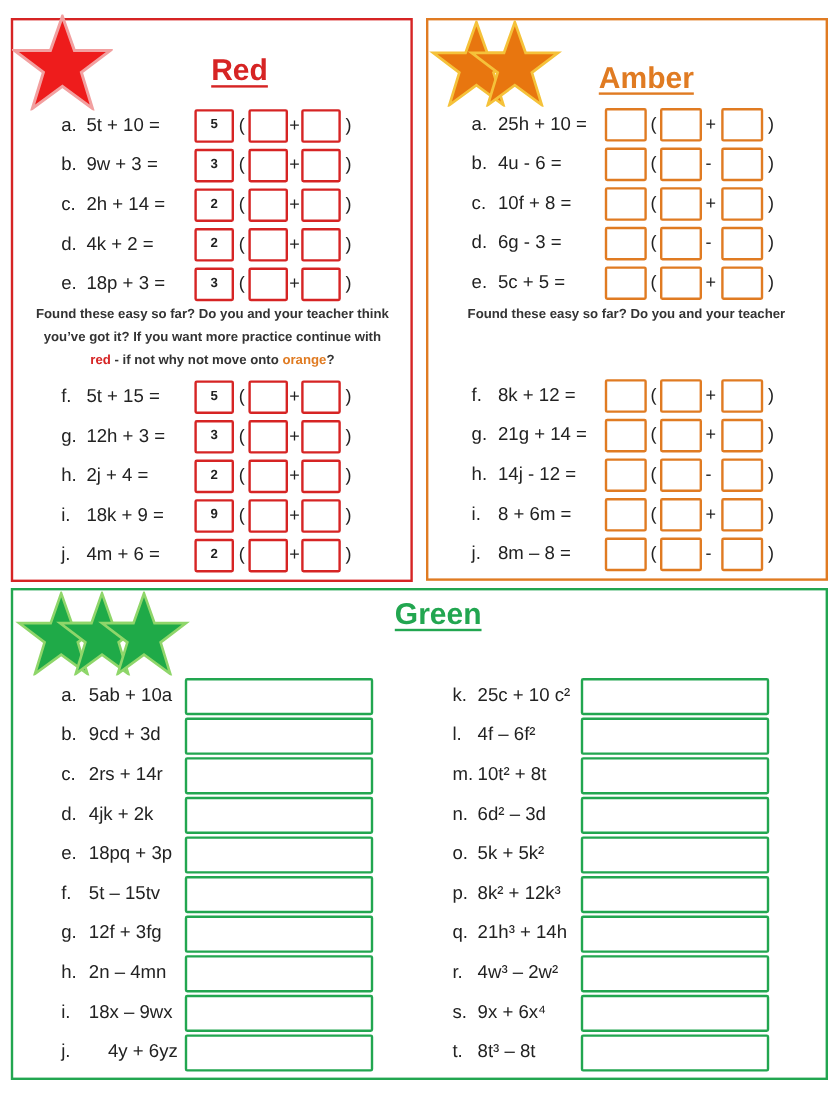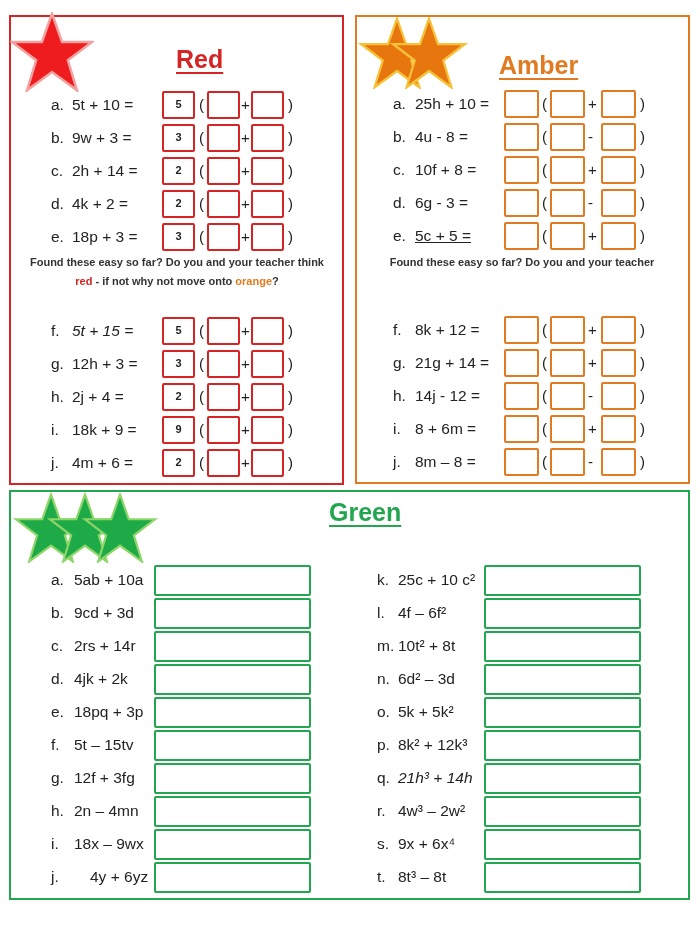--- a/index.html
+++ b/index.html
@@ -90,21 +90,21 @@
     <div class="sym" style="left:288px;top:190px;">)</div>
     <div class="lbl" style="left:51px;top:223px;">e.</div>
     <div class="lbl" style="left:72px;top:223px;">18p + 3 =</div>
     <div class="box box-red num" style="left:162px;top:223px;width:33px;height:28px;">3</div>
     <div class="sym" style="left:199px;top:223px;">(</div>
     <div class="box box-red" style="left:207px;top:223px;width:33px;height:28px;"></div>
     <div class="sym" style="left:241px;top:223px;">+</div>
     <div class="box box-red" style="left:251px;top:223px;width:33px;height:28px;"></div>
     <div class="sym" style="left:288px;top:223px;">)</div>
     <div class="lbl" style="left:51px;top:317px;">f.</div>
-    <div class="lbl" style="left:72px;top:317px;font-style:italic;">5t + 15 =</div>
+    <div class="lbl" style="left:72px;top:317px;">5t + 15 =</div>
     <div class="box box-red num" style="left:162px;top:317px;width:33px;height:28px;">5</div>
     <div class="sym" style="left:199px;top:317px;">(</div>
     <div class="box box-red" style="left:207px;top:317px;width:33px;height:28px;"></div>
     <div class="sym" style="left:241px;top:317px;">+</div>
     <div class="box box-red" style="left:251px;top:317px;width:33px;height:28px;"></div>
     <div class="sym" style="left:288px;top:317px;">)</div>
     <div class="lbl" style="left:51px;top:350px;">g.</div>
     <div class="lbl" style="left:72px;top:350px;">12h + 3 =</div>
     <div class="box box-red num" style="left:162px;top:350px;width:33px;height:28px;">3</div>
     <div class="sym" style="left:199px;top:350px;">(</div>
@@ -138,21 +138,21 @@
     <div class="sym" style="left:288px;top:449px;">)</div>
     <div class="lbl" style="left:393px;top:90px;">a.</div>
     <div class="lbl" style="left:415px;top:90px;">25h + 10 =</div>
     <div class="box box-amber" style="left:504px;top:90px;width:35px;height:28px;"></div>
     <div class="sym" style="left:542px;top:90px;">(</div>
     <div class="box box-amber" style="left:550px;top:90px;width:35px;height:28px;"></div>
     <div class="sym" style="left:588px;top:90px;">+</div>
     <div class="box box-amber" style="left:601px;top:90px;width:35px;height:28px;"></div>
     <div class="sym" style="left:640px;top:90px;">)</div>
     <div class="lbl" style="left:393px;top:123px;">b.</div>
-    <div class="lbl" style="left:415px;top:123px;">4u - 8 =</div>
+    <div class="lbl" style="left:415px;top:123px;">4u - 6 =</div>
     <div class="box box-amber" style="left:504px;top:123px;width:35px;height:28px;"></div>
     <div class="sym" style="left:542px;top:123px;">(</div>
     <div class="box box-amber" style="left:550px;top:123px;width:35px;height:28px;"></div>
     <div class="sym" style="left:588px;top:123px;">-</div>
     <div class="box box-amber" style="left:601px;top:123px;width:35px;height:28px;"></div>
     <div class="sym" style="left:640px;top:123px;">)</div>
     <div class="lbl" style="left:393px;top:156px;">c.</div>
     <div class="lbl" style="left:415px;top:156px;">10f + 8 =</div>
     <div class="box box-amber" style="left:504px;top:156px;width:35px;height:28px;"></div>
     <div class="sym" style="left:542px;top:156px;">(</div>
@@ -162,21 +162,21 @@
     <div class="sym" style="left:640px;top:156px;">)</div>
     <div class="lbl" style="left:393px;top:189px;">d.</div>
     <div class="lbl" style="left:415px;top:189px;">6g - 3 =</div>
     <div class="box box-amber" style="left:504px;top:189px;width:35px;height:28px;"></div>
     <div class="sym" style="left:542px;top:189px;">(</div>
     <div class="box box-amber" style="left:550px;top:189px;width:35px;height:28px;"></div>
     <div class="sym" style="left:588px;top:189px;">-</div>
     <div class="box box-amber" style="left:601px;top:189px;width:35px;height:28px;"></div>
     <div class="sym" style="left:640px;top:189px;">)</div>
     <div class="lbl" style="left:393px;top:222px;">e.</div>
-    <div class="lbl" style="left:415px;top:222px;text-decoration:underline;">5c + 5 =</div>
+    <div class="lbl" style="left:415px;top:222px;">5c + 5 =</div>
     <div class="box box-amber" style="left:504px;top:222px;width:35px;height:28px;"></div>
     <div class="sym" style="left:542px;top:222px;">(</div>
     <div class="box box-amber" style="left:550px;top:222px;width:35px;height:28px;"></div>
     <div class="sym" style="left:588px;top:222px;">+</div>
     <div class="box box-amber" style="left:601px;top:222px;width:35px;height:28px;"></div>
     <div class="sym" style="left:640px;top:222px;">)</div>
     <div class="lbl" style="left:393px;top:316px;">f.</div>
     <div class="lbl" style="left:415px;top:316px;">8k + 12 =</div>
     <div class="box box-amber" style="left:504px;top:316px;width:35px;height:28px;"></div>
     <div class="sym" style="left:542px;top:316px;">(</div>
@@ -258,32 +258,33 @@
     <div class="lbl" style="left:377px;top:665px;">n.</div>
     <div class="lbl" style="left:398px;top:665px;">6d² – 3d</div>
     <div class="box box-green" style="left:484px;top:664px;width:157px;height:31px;"></div>
     <div class="lbl" style="left:377px;top:698px;">o.</div>
     <div class="lbl" style="left:398px;top:698px;">5k + 5k²</div>
     <div class="box box-green" style="left:484px;top:697px;width:157px;height:31px;"></div>
     <div class="lbl" style="left:377px;top:731px;">p.</div>
     <div class="lbl" style="left:398px;top:731px;">8k² + 12k³</div>
     <div class="box box-green" style="left:484px;top:730px;width:157px;height:31px;"></div>
     <div class="lbl" style="left:377px;top:764px;">q.</div>
-    <div class="lbl" style="left:398px;top:764px;font-style:italic;">21h³ + 14h</div>
+    <div class="lbl" style="left:398px;top:764px;">21h³ + 14h</div>
     <div class="box box-green" style="left:484px;top:763px;width:157px;height:31px;"></div>
     <div class="lbl" style="left:377px;top:797px;">r.</div>
     <div class="lbl" style="left:398px;top:797px;">4w³ – 2w²</div>
     <div class="box box-green" style="left:484px;top:796px;width:157px;height:31px;"></div>
     <div class="lbl" style="left:377px;top:830px;">s.</div>
     <div class="lbl" style="left:398px;top:830px;">9x + 6x⁴</div>
     <div class="box box-green" style="left:484px;top:829px;width:157px;height:31px;"></div>
     <div class="lbl" style="left:377px;top:863px;">t.</div>
     <div class="lbl" style="left:398px;top:863px;">8t³ – 8t</div>
     <div class="box box-green" style="left:484px;top:862px;width:157px;height:31px;"></div>
   </div>
 
 <div class="note" style="left:12px;top:253px;width:330px;">
   <div>Found these easy so far? Do you and your teacher think</div>
+  <div>you’ve got it? If you want more practice continue with</div>
   <div><span class="hl-red">red</span><span> - if not why not move onto </span><span class="hl-orange">orange</span><span>?</span></div>
 </div>
 <div class="note" style="left:357px;top:253px;width:330px;">
   <div>Found these easy so far? Do you and your teacher</div>
 </div>
 
 </body></html>

